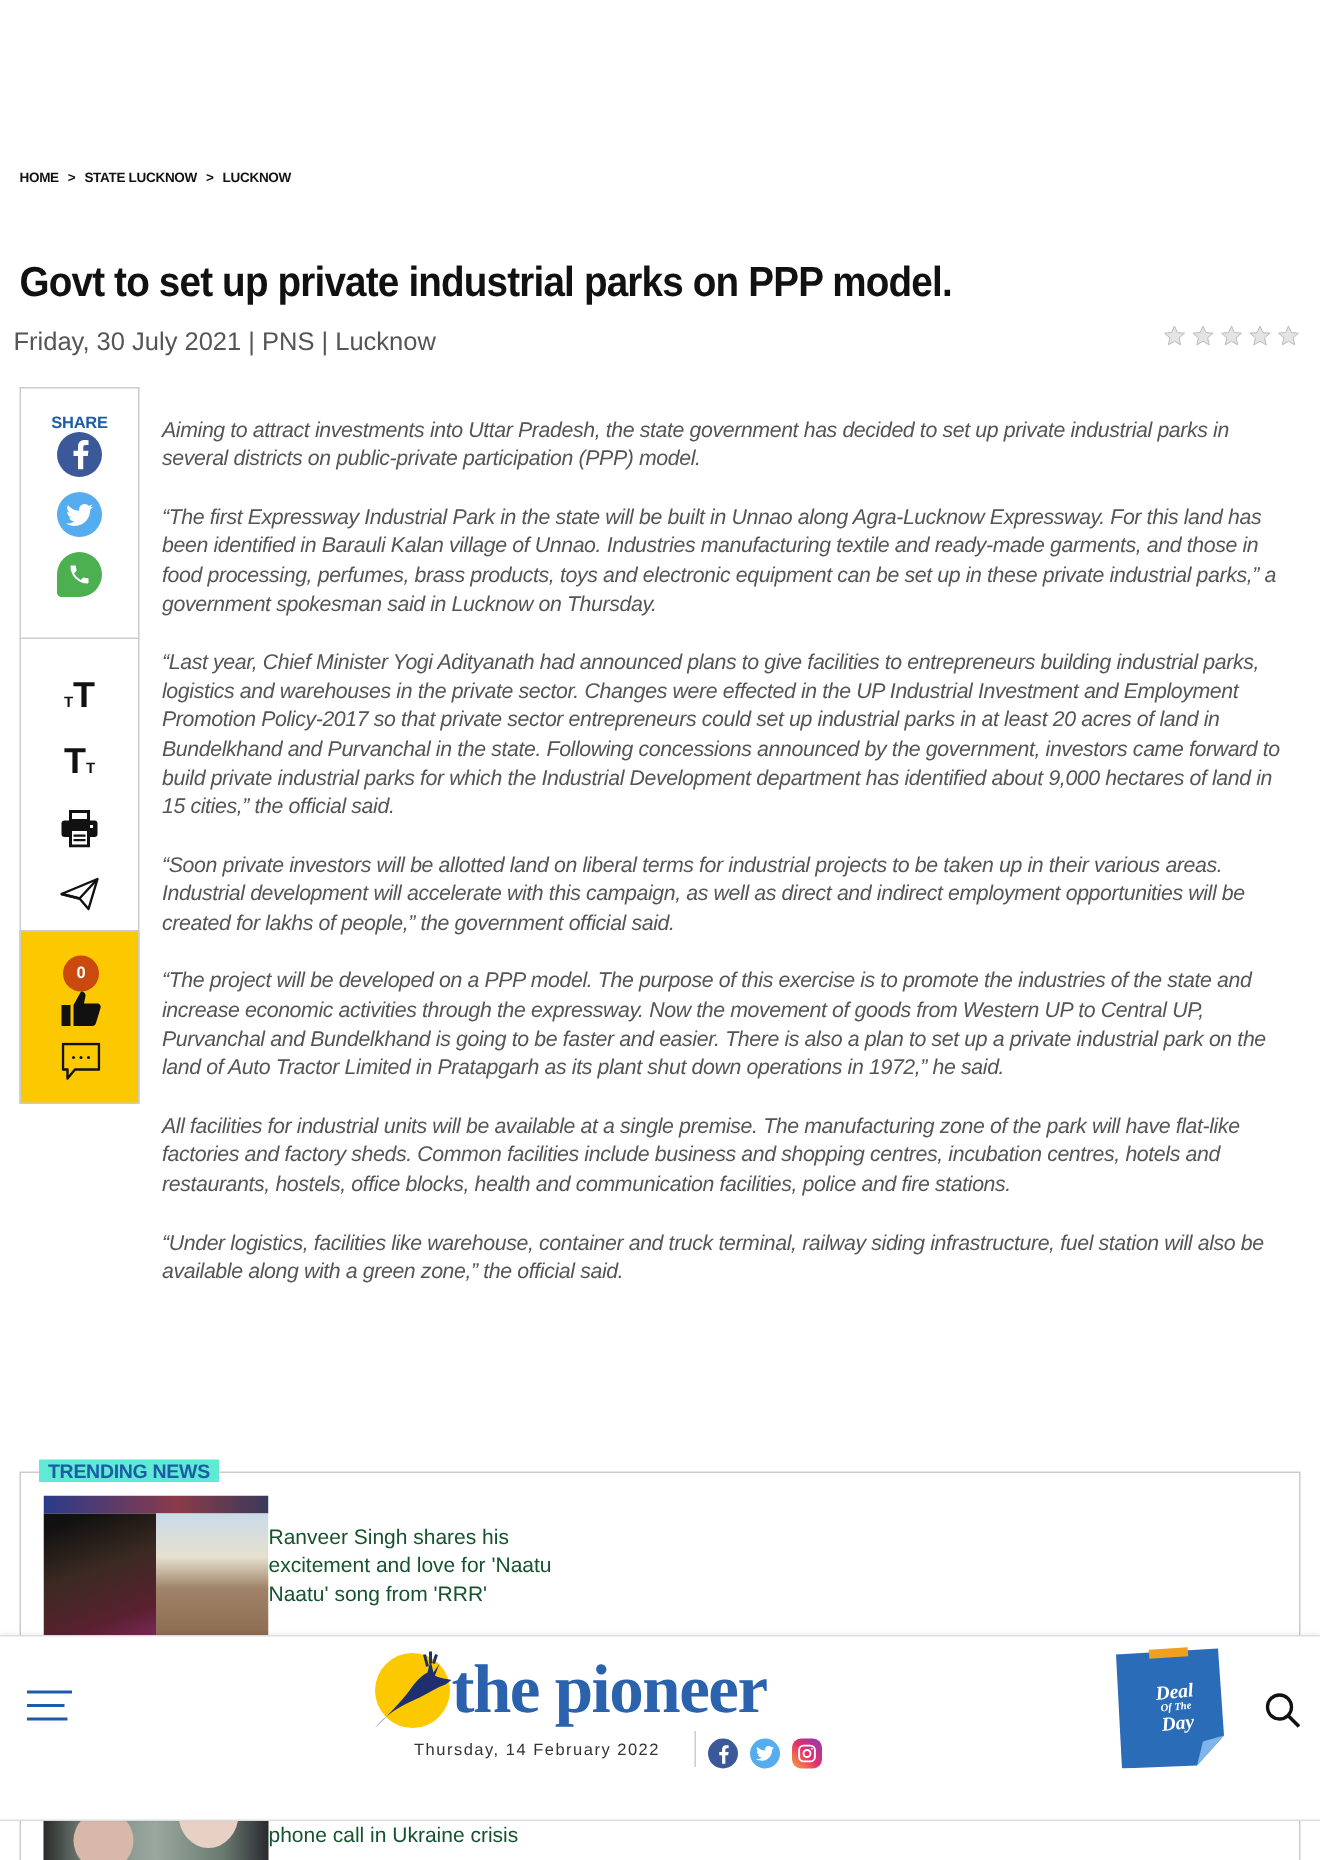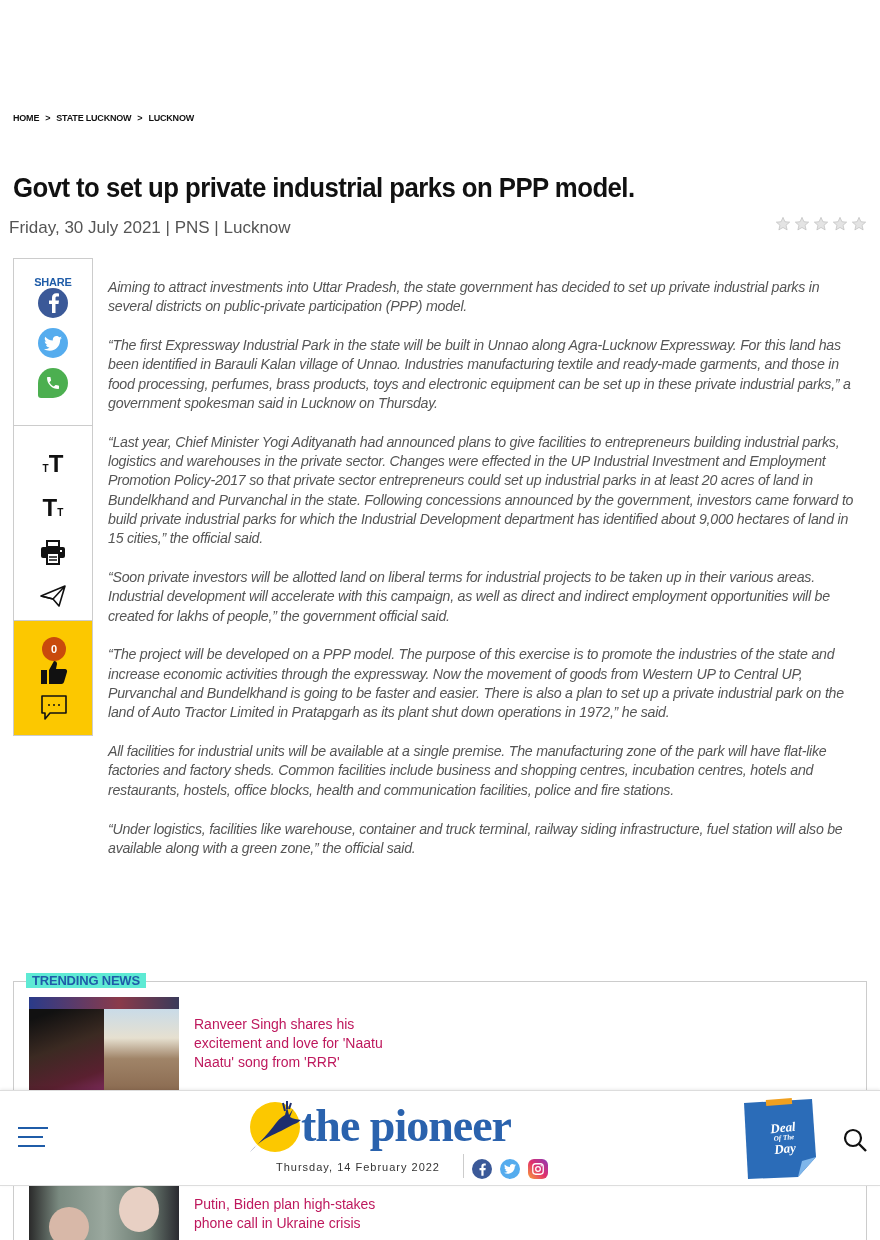--- a/index.html
+++ b/index.html
@@ -26,23 +26,23 @@
   .engage-box { background: #fcc800; border: 1px solid #ccc; height: 116px; position: relative; }
   .badge { position: absolute; top: 16px; left: 28px; width: 24px; height: 24px; border-radius: 50%; background: #c94a0c; color: #fff; font-size: 11px; font-weight: bold; display: flex; align-items: center; justify-content: center; }
 
   .article { position: absolute; top: 278px; left: 108px; width: 756px; font-size: 14.2px; line-height: 19.3px; color: #555; letter-spacing: -0.25px; }
   .article p { margin-bottom: 19.5px; font-style: italic; }
 
   .trending { position: absolute; top: 981px; left: 13px; width: 854px; height: 300px; border: 1px solid #ccc; }
   .trending-title { position: absolute; top: -9px; left: 12px; background: #5eead4; padding: 0 6px; font-size: 13px; font-weight: bold; color: #1f5ca8; letter-spacing: -0.2px; }
   .trend-item { position: absolute; left: 15px; display: flex; }
   .thumb { width: 150px; height: 95px; overflow: hidden; position: relative; }
-  .trend-text { margin-left: 15px; margin-top: 18px; width: 215px; font-size: 14px; line-height: 19px; color: #be185d; }
-
-  .bottom-bar { position: absolute; top: 1090px; left: 0; width: 880px; height: 96px; background: #fff; border-top: 1px solid #ddd; border-bottom: 1px solid #ddd; box-shadow: 0 -1px 3px rgba(0,0,0,0.08); }
+  .trend-text { margin-top: 18px; width: 215px; font-size: 14px; line-height: 19px; color: #14532d; }
+
+  .bottom-bar { position: absolute; top: 1090px; left: 0; width: 880px; height: 124px; background: #fff; border-top: 1px solid #ddd; border-bottom: 1px solid #ddd; box-shadow: 0 -1px 3px rgba(0,0,0,0.08); }
   .hamburger { position: absolute; top: 36px; left: 18px; width: 30px; height: 22px; cursor: pointer; }
   .hamburger span { display: block; height: 2px; background: #1f5ca8; margin-bottom: 7px; }
   .hamburger span:nth-child(2) { width: 25px; }
   .hamburger span:nth-child(3) { width: 27px; }
   .logo { position: absolute; top: 6px; left: 247px; display: flex; align-items: center; }
   .logo-text { font-family: "Liberation Serif", serif; font-size: 46px; font-weight: bold; color: #2a62ad; letter-spacing: -1px; margin-left: -4px; line-height: 50px; }
   .date-line { position: absolute; top: 70px; left: 276px; font-size: 11px; letter-spacing: 1px; color: #333; }
   .sep { position: absolute; top: 63px; left: 463px; width: 1px; height: 24px; background: #ccc; }
   .bb-social { position: absolute; top: 68px; display: flex; gap: 8px; left: 472px; }
   .bb-icon { width: 20px; height: 20px; border-radius: 50%; display: flex; align-items: center; justify-content: center; }

